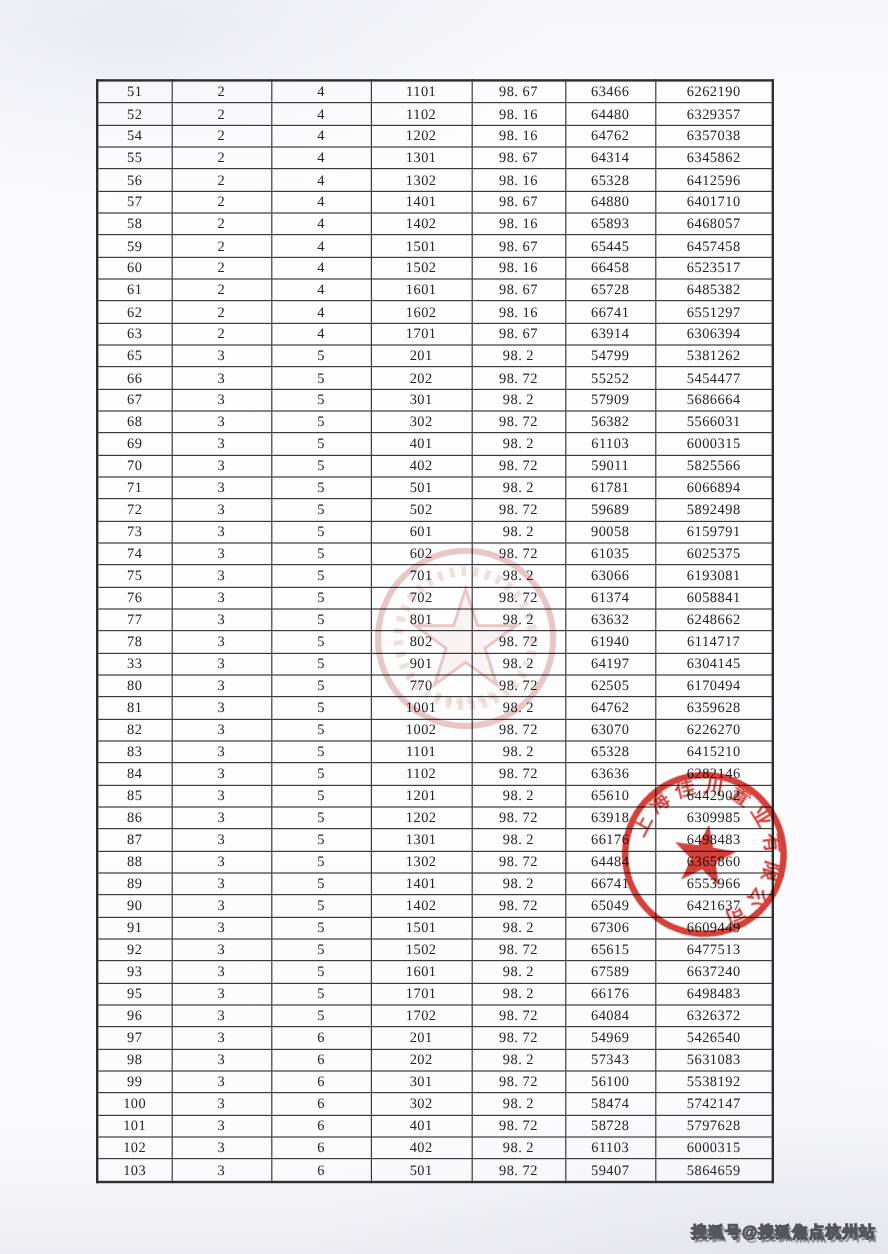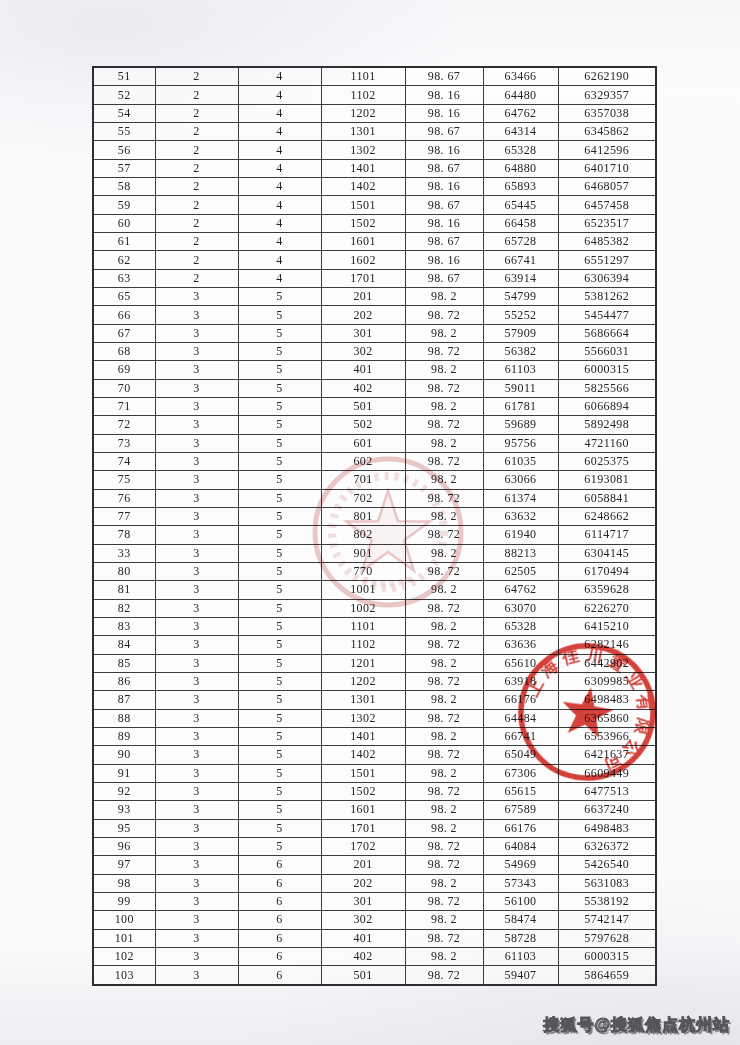--- a/index.html
+++ b/index.html
@@ -9,42 +9,42 @@
     background:#ffffff;
   }
   .page{
     position:absolute;inset:0;
     background:
       radial-gradient(ellipse 500px 200px at 15% 3%, rgba(210,213,222,.35), rgba(0,0,0,0) 70%),
       radial-gradient(ellipse 600px 260px at 90% 100%, rgba(205,208,216,.30), rgba(0,0,0,0) 70%),
       linear-gradient(180deg,#f6f6f9 0%,#fbfbfd 8%,#fafafc 90%,#eeeef2 100%);
   }
   table.price-table{
-    position:absolute;left:92px;top:66px;width:563px;height:920px;
+    position:absolute;left:80px;top:66px;width:563px;height:920px;
     border-collapse:collapse;table-layout:fixed;
     background:rgba(255,255,255,.45);
   }
   table.price-table td{
     border:1px solid #3c3c3e;
     text-align:center;vertical-align:middle;
     font-size:12px;color:#242426;letter-spacing:.4px;
     padding:0;white-space:nowrap;overflow:hidden;
   }
   table.price-table{border:2px solid #2e2e30;}
   col.c1{width:62px}col.c2{width:83px}col.c3{width:83px}col.c4{width:84px}
   col.c5{width:78px}col.c6{width:75px}col.c7{width:98px}
 
   .stamp{position:absolute;pointer-events:none;mix-blend-mode:multiply;}
   .stamp-faint{left:303px;top:447px;opacity:.38;filter:blur(.5px);}
   .stamp-bold{left:502px;top:627px;opacity:.88;transform:rotate(9deg);filter:blur(.2px);}
 
   .watermark{
     position:absolute;right:10px;bottom:9px;
     font-family:"Liberation Sans","DejaVu Sans",sans-serif;
-    font-weight:bold;font-size:16px;letter-spacing:1px;
+    font-weight:bold;font-size:13px;letter-spacing:1px;
     color:#f6f6f6;
     -webkit-text-stroke:1.1px #55565a;
     text-shadow:2px 2px 1px rgba(90,90,95,.85), -1px -1px 0 rgba(255,255,255,.7);
     margin-top:23px;
   }
 </style>
 </head>
 <body>
 
 <div class="page">
@@ -239,22 +239,22 @@
           <td>98. 72</td>
           <td>59689</td>
           <td>5892498</td>
         </tr>
         <tr>
           <td>73</td>
           <td>3</td>
           <td>5</td>
           <td>601</td>
           <td>98. 2</td>
-          <td>95756</td>
-          <td>4721160</td>
+          <td>90058</td>
+          <td>6159791</td>
         </tr>
         <tr>
           <td>74</td>
           <td>3</td>
           <td>5</td>
           <td>602</td>
           <td>98. 72</td>
           <td>61035</td>
           <td>6025375</td>
         </tr>
@@ -293,21 +293,21 @@
           <td>98. 72</td>
           <td>61940</td>
           <td>6114717</td>
         </tr>
         <tr>
           <td>33</td>
           <td>3</td>
           <td>5</td>
           <td>901</td>
           <td>98. 2</td>
-          <td>88213</td>
+          <td>64197</td>
           <td>6304145</td>
         </tr>
         <tr>
           <td>80</td>
           <td>3</td>
           <td>5</td>
           <td>770</td>
           <td>98. 72</td>
           <td>62505</td>
           <td>6170494</td>

